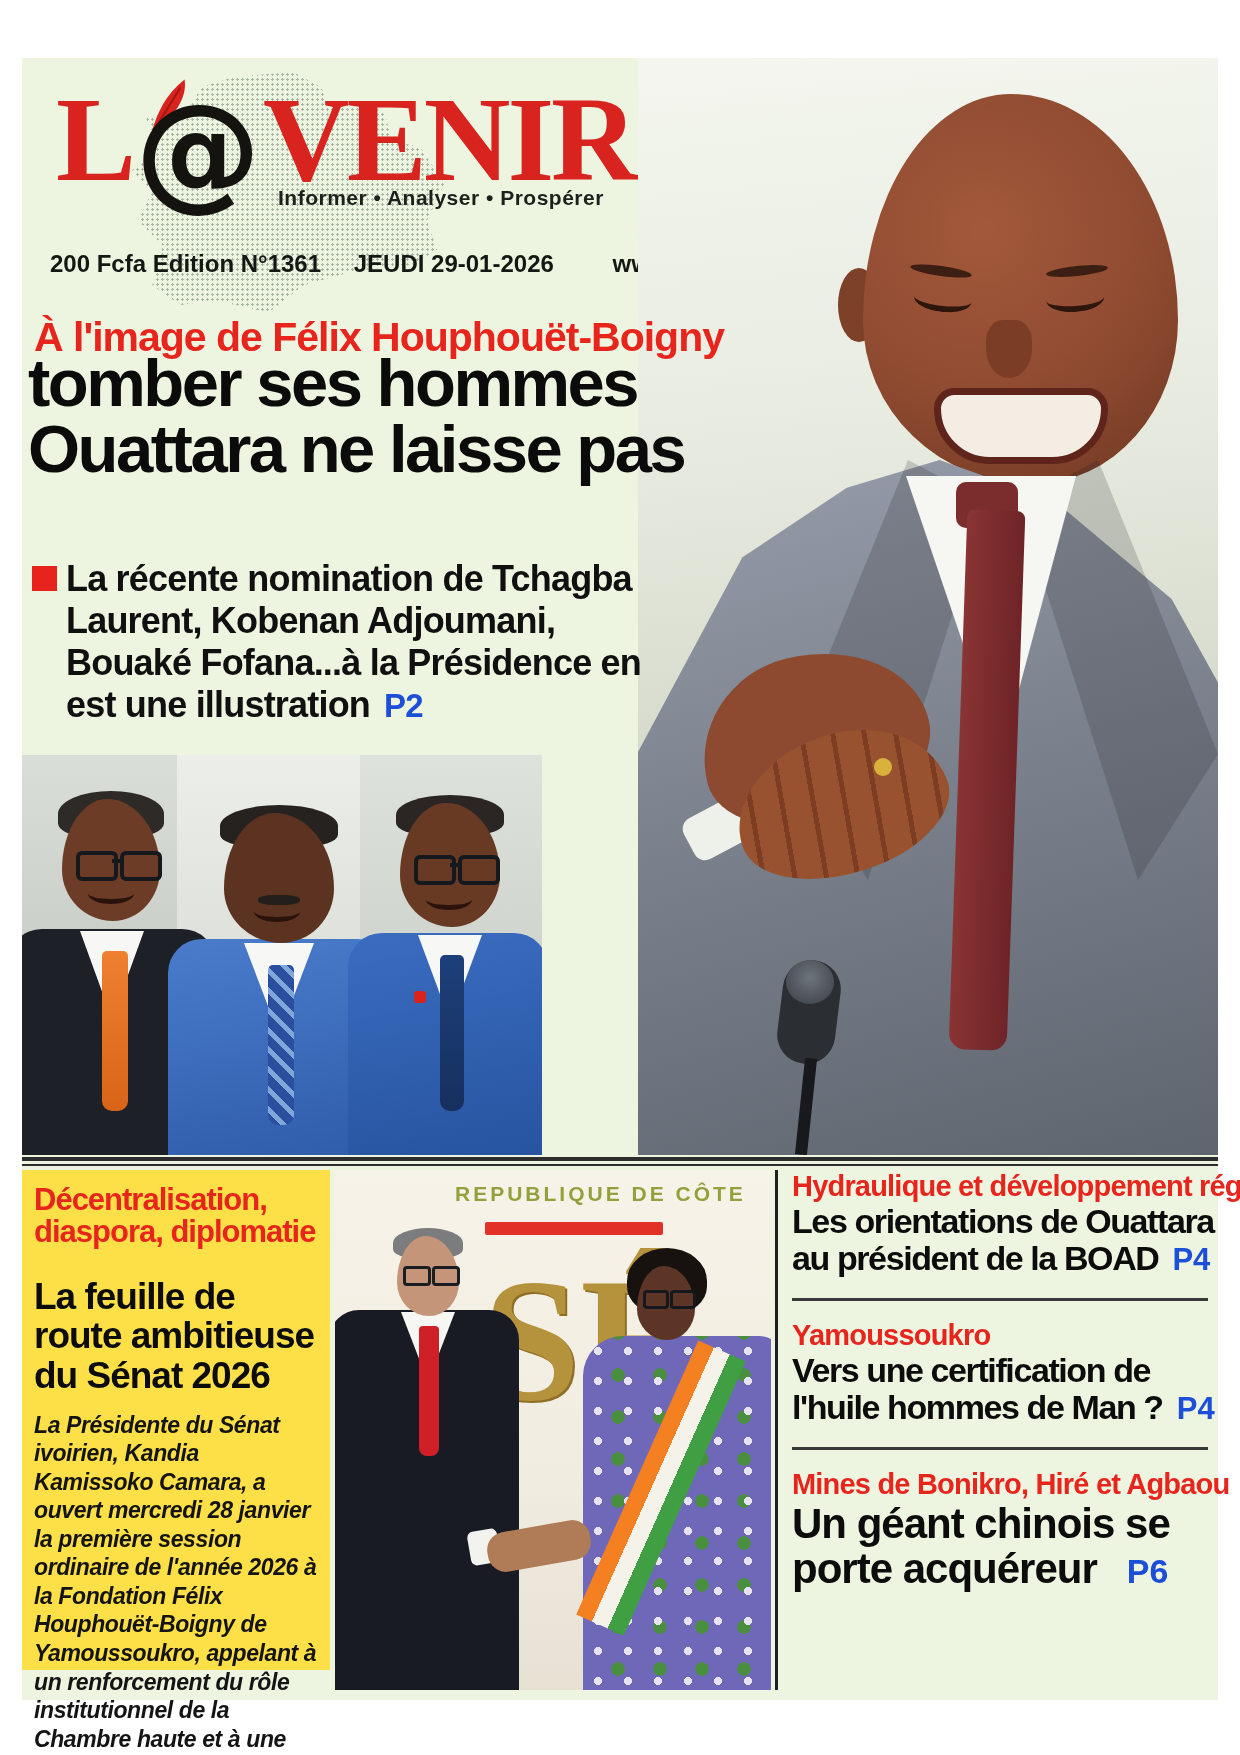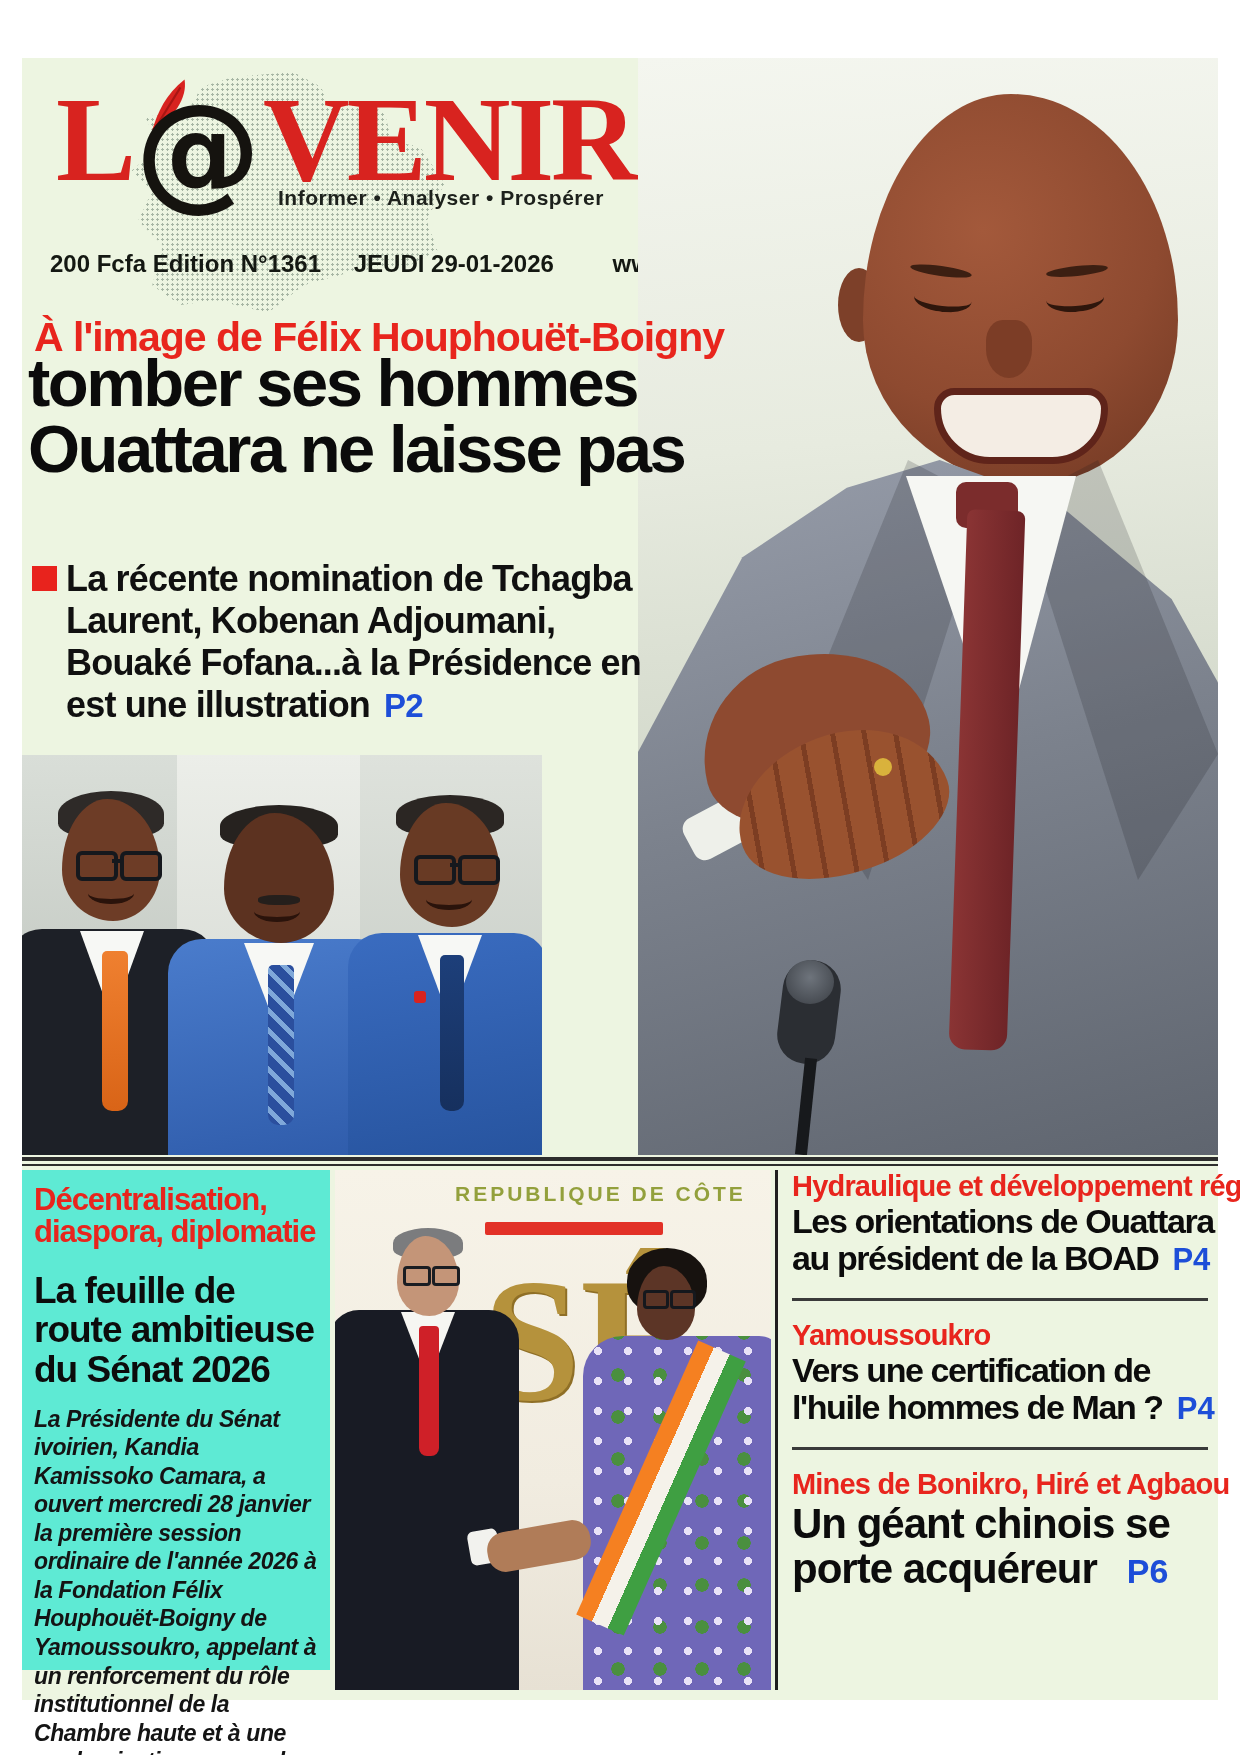--- a/index.html
+++ b/index.html
@@ -119,24 +119,24 @@
   .m3-suit{left:326px;width:200px;height:222px;background:linear-gradient(170deg,#3a6cc0,#27549f);}
   .m3-shirtv{left:396px;top:180px;width:64px;height:86px;}
   .m3-tie{left:418px;top:200px;width:24px;height:156px;background:linear-gradient(#1d3f7a,#16305e);}
   .m3-pin{position:absolute;left:392px;top:236px;width:12px;height:12px;background:#d8231f;border-radius:3px;}
 
   
   .main-divider{position:absolute;left:0;top:1099px;width:100%;height:3px;
     border-top:4px solid #2d2d2d;border-bottom:2px solid #2d2d2d;box-sizing:content-box;}
 
   
-  .senate{position:absolute;left:0;top:1112px;width:308px;height:500px;background:#5eead4;
+  .senate{position:absolute;left:0;top:1112px;width:308px;height:500px;background:#fde047;
     padding:14px 10px 0 12px;box-sizing:border-box;}
   .sen-kicker{font-size:31px;font-weight:800;color:#e8251d;line-height:1.02;letter-spacing:-1px;}
-  .sen-title{margin-top:24px;font-size:37px;font-weight:800;color:#0c0c0c;line-height:1.06;letter-spacing:-1px;}
+  .sen-title{margin-top:30px;font-size:37px;font-weight:800;color:#0c0c0c;line-height:1.06;letter-spacing:-1px;}
   .sen-body{margin-top:16px;font-size:23px;font-weight:700;font-style:italic;color:#141414;
     line-height:1.24;letter-spacing:-.4px;}
 
   
   .c-photo{position:absolute;left:313px;top:1112px;width:436px;height:520px;overflow:hidden;
     background:linear-gradient(180deg,#f7f3e8 0%,#f1ece0 60%,#e7e1d4 100%);}
   .c-caption{position:absolute;left:120px;top:12px;font-size:21px;font-weight:700;color:#93a03c;
     letter-spacing:3px;white-space:nowrap;}
   .c-redbar{position:absolute;left:150px;top:52px;width:178px;height:13px;background:#e23127;border-radius:2px;}
   .c-word{position:absolute;left:148px;top:70px;font-family:"Liberation Serif", serif;font-weight:700;

